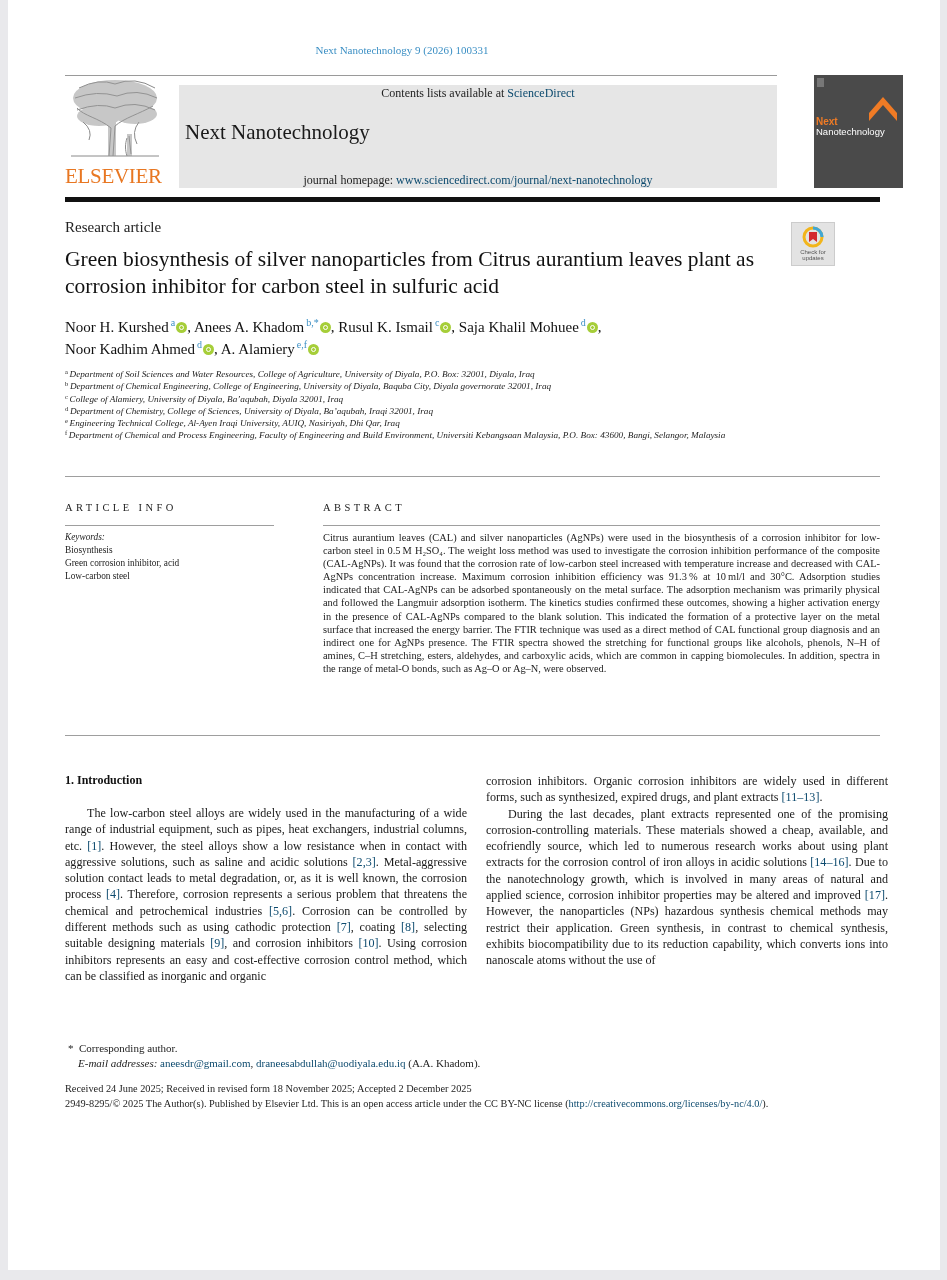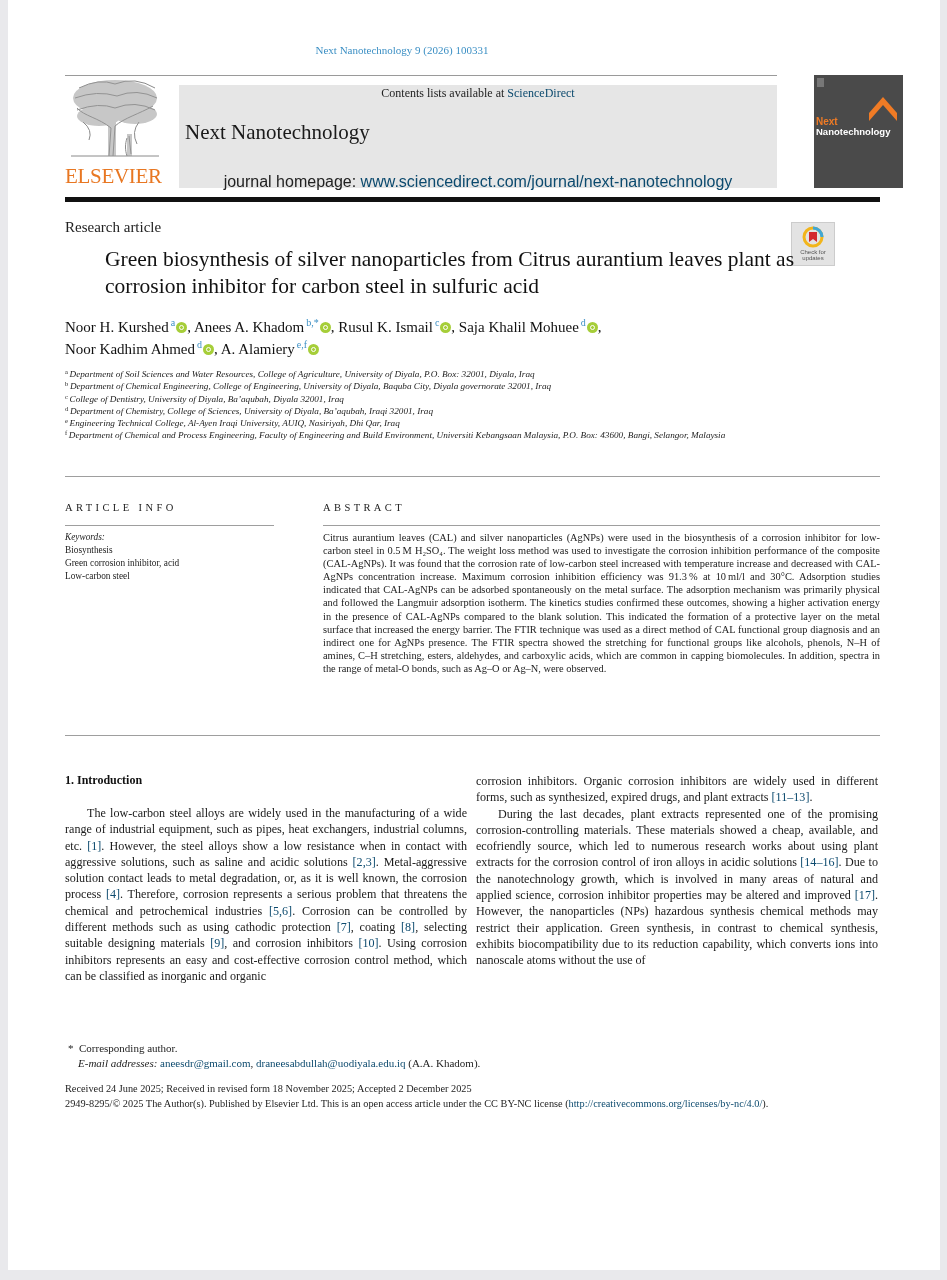--- a/index.html
+++ b/index.html
@@ -27,44 +27,44 @@
   .tree { width: 92px; height: 82px; margin-left: 4px; }
   .elsevier-word { font-size: 21px; color: #e87722; letter-spacing: -0.3px; margin-top: 2px; line-height: 20px; font-family: "Liberation Serif", serif; }
 
   
   .masthead {
     left: 171px; top: 85px; width: 598px; height: 103px;
     background: #e6e6e6;
   }
   .contents-line { position: absolute; top: 1px; left: 0; width: 100%; text-align: center; font-size: 12px; color: #222; }
   .journal-title { position: absolute; top: 35px; left: 0; width: 100%; text-align: left; font-size: 21px; color: #1a1a1a; margin-left: 6px; }
-  .homepage-line { position: absolute; top: 88px; left: 0; width: 100%; text-align: center; font-size: 16px; color: #222; font-family: Liberation Sans, sans-serif; }
+  .homepage-line { position: absolute; top: 88px; left: 0; width: 100%; text-align: center; font-size: 12px; color: #222; font-family: Liberation Serif, serif; }
 
   
   .cover {
     left: 783px; top: 75px; width: 89px; height: 113px; background: #4a4a4a; overflow: hidden;
     font-family: "Liberation Sans", sans-serif;
     margin-left: 23px;
   }
   .cover .chev { position: absolute; right: 6px; top: 18px; width: 28px; height: 28px; }
   .cover .next-word { position: absolute; left: 2px; top: 41px; font-size: 10px; color: #f07b25; font-weight: bold; }
-  .cover .nano-word { position: absolute; left: 2px; top: 51px; font-size: 9.5px; color: #ffffff; font-weight: bold; }
+  .cover .nano-word { position: absolute; left: 2px; top: 51px; font-size: 9.5px; color: #ffffff; }
   .cover .els-mini { position: absolute; left: 3px; top: 3px; width: 7px; height: 9px; background: #777; }
 
   .thick-rule { left: 57px; top: 197px; width: 815px; height: 5px; background: #111; }
 
   .article-type { left: 57px; top: 219px; font-size: 15px; color: #222; }
 
   .check-updates {
     left: 783px; top: 222px; width: 44px; height: 44px; background: #e3e3e3; border: 1px solid #ccc; box-sizing: border-box;
     text-align: center; font-family: "Liberation Sans", sans-serif; font-size: 6px; color: #555; line-height: 6px;
   }
   .check-updates svg { margin-top: 3px; }
 
-  .title { left: 57px; top: 246px; width: 700px; font-size: 21.5px; line-height: 27px; color: #111; margin-left: 40px; }
+  .title { left: 57px; top: 246px; width: 700px; font-size: 21.5px; line-height: 27px; color: #111; }
 
   .authors { left: 57px; top: 316px; width: 720px; font-size: 15px; line-height: 22px; color: #111; }
   .authors sup { color: #3b8fc4; font-size: 10px; vertical-align: 6px; line-height: 0; }
   .orcid { display: inline-block; width: 11px; height: 11px; border-radius: 50%; background: #a6ce39; vertical-align: -1px; margin-left: 1px; position: relative; }
   .orcid::after { content: ""; position: absolute; left: 3px; top: 3px; width: 5px; height: 5px; border-radius: 50%; border: 1px solid #ffffff; box-sizing: border-box; }
 
   .affils { left: 57px; top: 368px; width: 760px; font-size: 9.2px; line-height: 12.3px; font-style: italic; color: #222; }
   .affils sup { font-size: 6.5px; vertical-align: 3px; line-height: 0; font-style: normal; }
 
   .rule-mid { left: 57px; top: 476px; width: 815px; height: 1px; background: #9e9e9e; }
@@ -79,21 +79,21 @@
   .abstract { left: 315px; top: 531px; width: 557px; font-size: 10.4px; line-height: 13.1px; text-align: justify; color: #222; }
 
   .rule-bottom-abs { left: 57px; top: 735px; width: 815px; height: 1px; background: #9e9e9e; }
 
   .intro-heading { left: 57px; top: 773px; font-size: 12px; font-weight: bold; color: #111; }
 
   .col { width: 402px; font-size: 12.1px; line-height: 16.3px; text-align: justify; color: #1a1a1a; }
   .col p { margin: 0; text-indent: 22px; }
   .col p.noindent { text-indent: 0; }
   .col-left { left: 57px; top: 805px; }
-  .col-right { left: 468px; top: 773px; }
+  .col-right { left: 478px; top: 773px; }
 
   .footnote { left: 51px; top: 1041px; width: 815px; font-size: 11px; line-height: 14.5px; color: #222; }
   .footnote .em-label { font-style: italic; }
   .fn-indent { padding-left: 19px; }
 
   .bottom-meta { left: 57px; top: 1082px; width: 815px; font-size: 10.3px; line-height: 14.5px; color: #222; }
 </style>
 </head>
 <body>
 
@@ -150,21 +150,21 @@
     <div>updates</div>
   </div>
 
   <div class="abs title">Green biosynthesis of silver nanoparticles from Citrus aurantium leaves plant as corrosion inhibitor for carbon steel in sulfuric acid</div>
 
   <div class="abs authors" id="authors"><span>Noor H. Kurshed</span><sup> a</sup><span class="orcid"></span><span>, </span><span>Anees A. Khadom</span><sup> b,*</sup><span class="orcid"></span><span>, </span><span>Rusul K. Ismail</span><sup> c</sup><span class="orcid"></span><span>, </span><span>Saja Khalil Mohuee</span><sup> d</sup><span class="orcid"></span><span>,</span><br><span>Noor Kadhim Ahmed</span><sup> d</sup><span class="orcid"></span><span>, </span><span>A. Alamiery</span><sup> e,f</sup><span class="orcid"></span><span></span></div>
 
   <div class="abs affils" id="affils">
       <div><sup>a </sup><span>Department of Soil Sciences and Water Resources, College of Agriculture, University of Diyala, P.O. Box: 32001, Diyala, Iraq</span></div>
       <div><sup>b </sup><span>Department of Chemical Engineering, College of Engineering, University of Diyala, Baquba City, Diyala governorate 32001, Iraq</span></div>
-      <div><sup>c </sup><span>College of Dentistry, University of Diyala, Ba’aqubah, Diyala 32001, Iraq</span></div>
+      <div><sup>c </sup><span>College of Alamiery, University of Diyala, Ba’aqubah, Diyala 32001, Iraq</span></div>
       <div><sup>d </sup><span>Department of Chemistry, College of Sciences, University of Diyala, Ba’aqubah, Iraqi 32001, Iraq</span></div>
       <div><sup>e </sup><span>Engineering Technical College, Al-Ayen Iraqi University, AUIQ, Nasiriyah, Dhi Qar, Iraq</span></div>
       <div><sup>f </sup><span>Department of Chemical and Process Engineering, Faculty of Engineering and Build Environment, Universiti Kebangsaan Malaysia, P.O. Box: 43600, Bangi, Selangor, Malaysia</span></div>
     </div>
 
   <div class="abs rule-mid"></div>
 
   <div class="abs ai-heading">ARTICLE INFO</div>
   <div class="abs ai-rule"></div>
   <div class="abs keywords">

